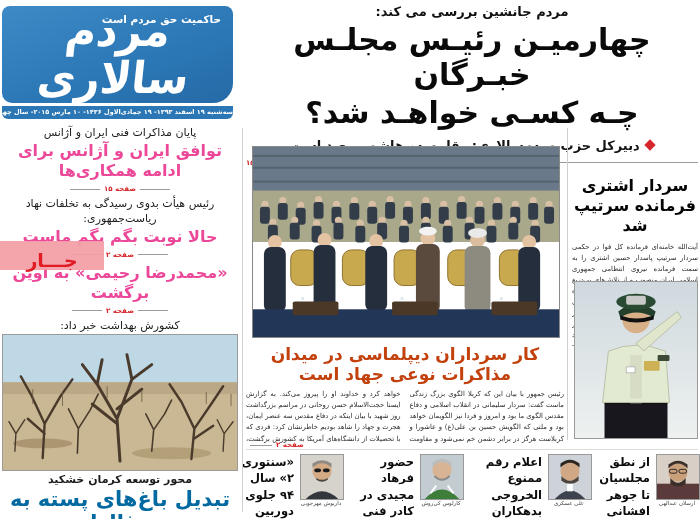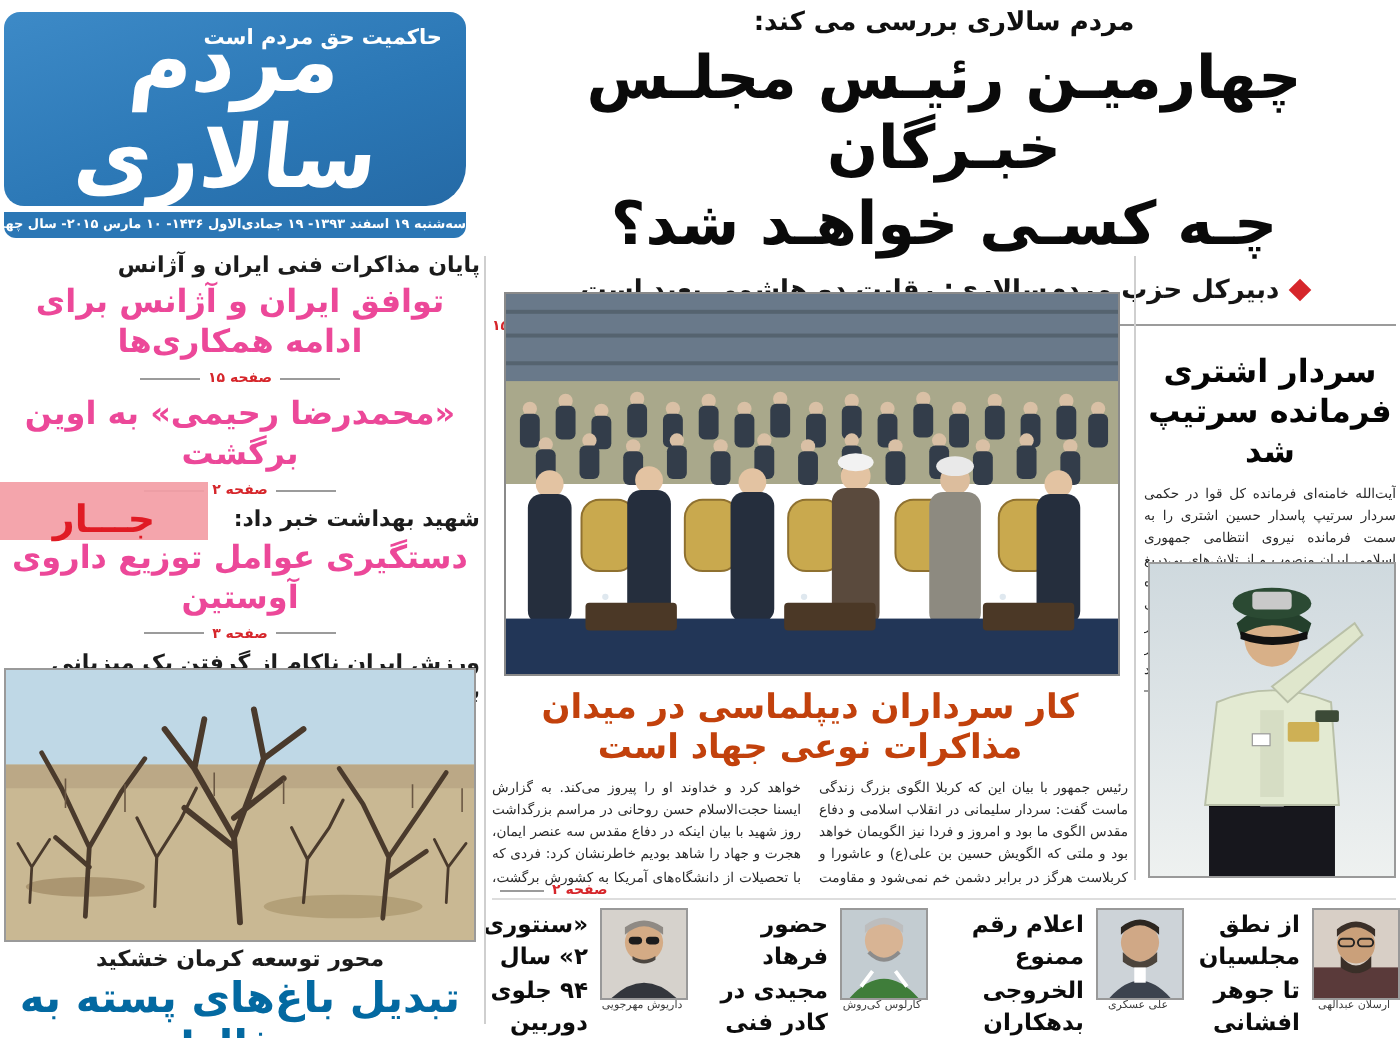--- a/index.html
+++ b/index.html
@@ -25,21 +25,21 @@
   .subhead-text{font-size:13px;font-weight:bold;color:#161616;}
   .diamond{width:8px;height:8px;background:#d6262b;transform:rotate(45deg);display:inline-block;}
   .lead-refrow{display:flex;direction:ltr;align-items:center;gap:5px;margin-top:6px;}
   .ref-text{color:#d6262b;font-size:7px;font-weight:bold;white-space:nowrap;direction:rtl;}
   .ref-line{height:1px;background:#9b9b9b;}
   .lead-refrow .ref-line{flex:1;}
 
   
   .left-col{position:absolute;left:0;top:126px;width:240px;direction:rtl;}
   .news-item{text-align:center;}
-  .news-kicker{font-size:11px;font-weight:bold;color:#1c1c1c;line-height:1.3;text-align:right;}
+  .news-kicker{font-size:11px;font-weight:normal;color:#1c1c1c;line-height:1.3;}
   .news-headline{font-size:16px;font-weight:900;color:#ec4899;line-height:1.25;margin-top:1px;}
   .ref-row{display:flex;align-items:center;justify-content:center;gap:4px;margin:4px 0 4px;}
   .ref-row .ref-line{width:30px;}
 
   .watermark{position:absolute;left:0px;top:241px;width:104px;height:29px;
     background:rgba(243,158,166,0.93);display:flex;align-items:flex-end;justify-content:center;z-index:30;}
   .watermark-text{color:#e01b24;font-size:19px;font-weight:900;direction:rtl;line-height:1;}
 
   
   .trees-photo{position:absolute;left:2px;top:334px;width:236px;height:137px;border:1px solid #9a9a9a;}
@@ -90,21 +90,21 @@
 
 <div id="page">
 
   <div class="logo-block">
     <div class="tagline">حاکمیت حق مردم است</div>
     <div class="logo-title">مردم سالاری</div>
   </div>
   <div class="dateline">سه‌شنبه ۱۹ اسفند ۱۳۹۳- ۱۹ جمادی‌الاول ۱۴۳۶- ۱۰ مارس ۲۰۱۵- سال چهاردهم- شماره ۳۷۱۲- ۱۶صفحه- ۱۰۰۰۰تومان</div>
 
   <div class="lead">
-    <div class="lead-kicker">مردم سالاری بررسی می کند:</div>
+    <div class="lead-kicker">مردم جانشین بررسی می کند:</div>
     <div class="lead-h1">چهارمیـن رئیـس مجلـس خبـرگان</div>
     <div class="lead-h1">چـه کسـی خواهـد شد؟</div>
     <div class="subhead">
       <span class="diamond"></span>
       <span class="subhead-text">دبیرکل حزب مردم‌سالاری: رقابت دو هاشمی بعید است</span>
     </div>
     <div class="lead-refrow">
       <span class="ref-text">صفحه ۱۵</span>
       <span class="ref-line"></span>
     </div>
@@ -114,29 +114,38 @@
     <div class="news-item">
       <div class="news-kicker">پایان مذاکرات فنی ایران و آژانس</div>
       <div class="news-headline">توافق ایران و آژانس برای ادامه همکاری‌ها</div>
       <div class="ref-row">
           <span class="ref-line"></span>
           <span class="ref-text">صفحه ۱۵</span>
           <span class="ref-line"></span>
         </div>
     </div>
     <div class="news-item">
+      <div class="news-kicker">رئیس هیأت بدوی رسیدگی به تخلفات نهاد ریاست‌جمهوری:</div>
+      <div class="news-headline">حالا نوبت بگم بگم ماست</div>
+      <div class="ref-row">
+          <span class="ref-line"></span>
+          <span class="ref-text">صفحه ۲</span>
+          <span class="ref-line"></span>
+        </div>
+    </div>
+    <div class="news-item">
       <div class="news-headline">«محمدرضا رحیمی» به اوین برگشت</div>
       <div class="ref-row">
           <span class="ref-line"></span>
           <span class="ref-text">صفحه ۲</span>
           <span class="ref-line"></span>
         </div>
     </div>
     <div class="news-item">
-      <div class="news-kicker">شهید بهداشت خبر داد:</div>
+      <div class="news-kicker">کشورش بهداشت خبر داد:</div>
       <div class="news-headline">دستگیری عوامل توزیع داروی آوستین</div>
       <div class="ref-row">
           <span class="ref-line"></span>
           <span class="ref-text">صفحه ۳</span>
           <span class="ref-line"></span>
         </div>
     </div>
     <div class="news-item">
       <div class="news-kicker">ورزش ایران ناکام از گرفتن یک میزبانی بین‌المللی</div>
       <div class="news-headline">امارات میزبان جام ملت‌های آسیا ۲۰۱۹ شد</div>

